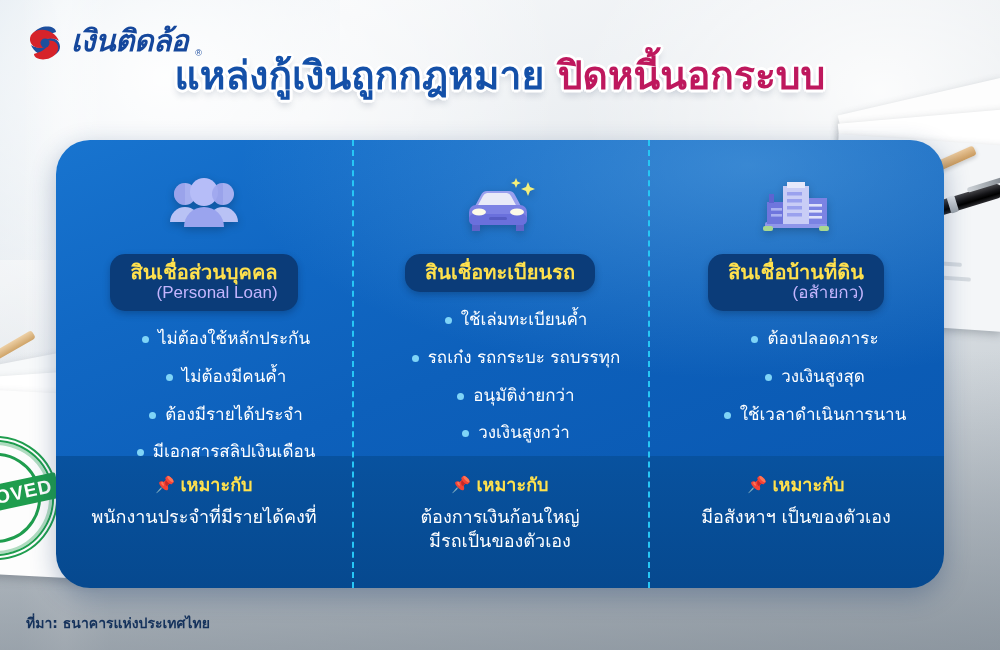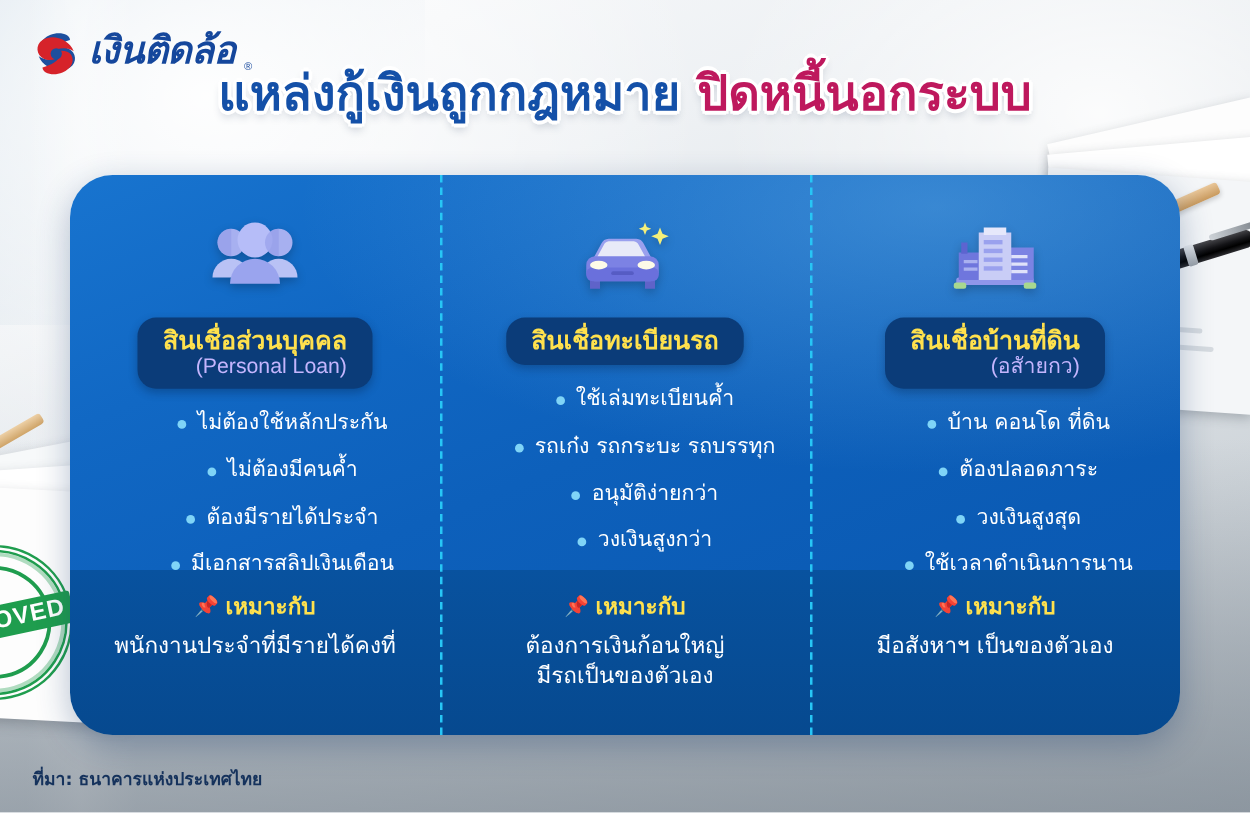--- a/index.html
+++ b/index.html
@@ -367,21 +367,20 @@
           <rect x="52" y="40" width="13" height="2.6" fill="#dfe2fa"></rect>
           <rect x="14" y="32" width="11" height="2.6" fill="#aab1f0"></rect>
           <rect x="14" y="38" width="11" height="2.6" fill="#aab1f0"></rect>
         </svg>
       </div>
       <div class="pill">
         <div class="th">สินเชื่อบ้านที่ดิน</div>
         <div class="en">(อสัายกว)</div>
       </div>
       <ul class="bullets">
-        <li>บ้าน คอนโด ที่ดิน</li>
         <li>ต้องปลอดภาระ</li>
         <li>วงเงินสูงสุด</li>
         <li>ใช้เวลาดำเนินการนาน</li>
       </ul>
       <div class="suit">
         <div class="head">
           <span class="pin">📌</span>
           <span>เหมาะกับ</span>
         </div>
         <div class="line">มีอสังหาฯ เป็นของตัวเอง</div>

